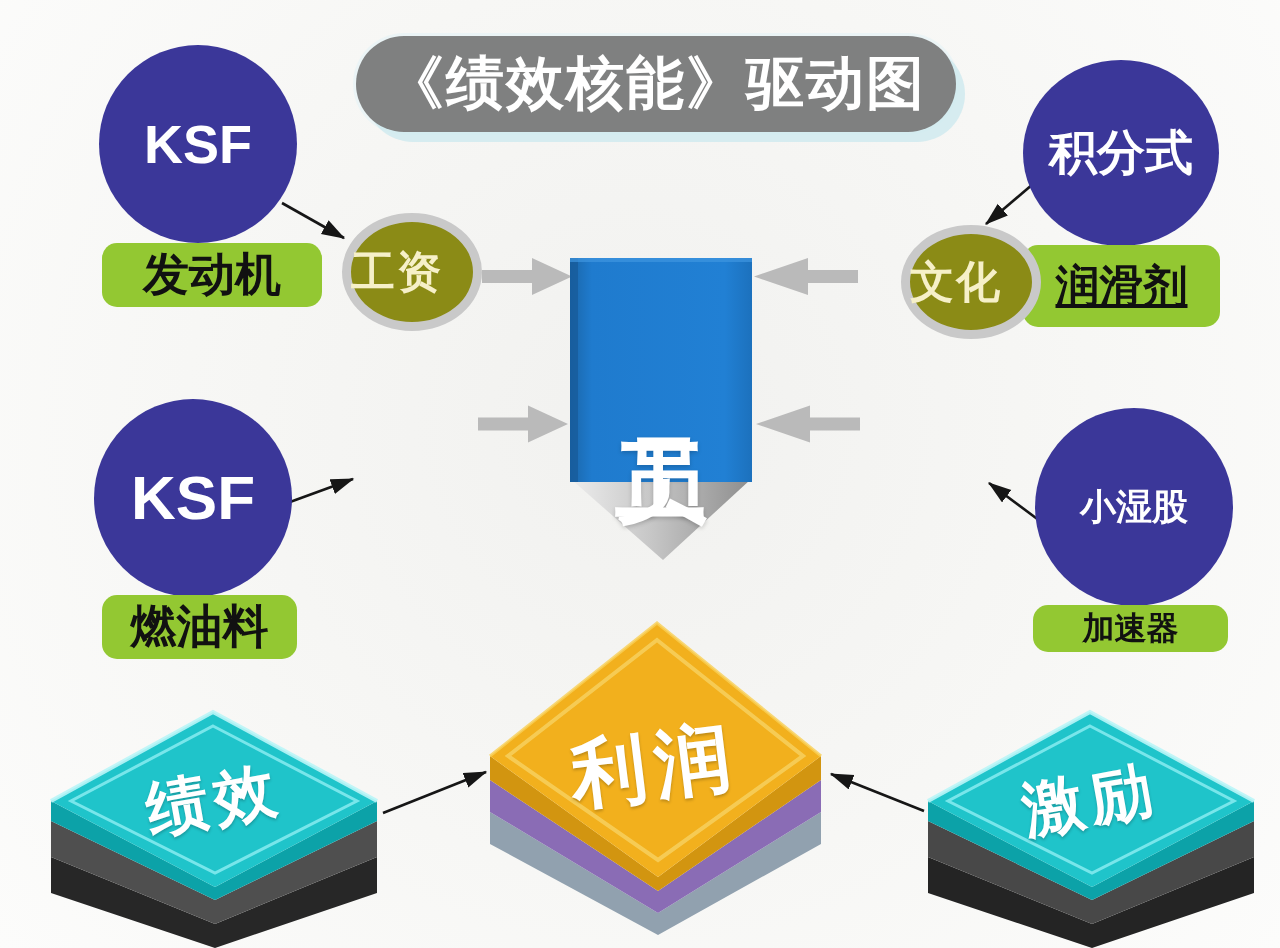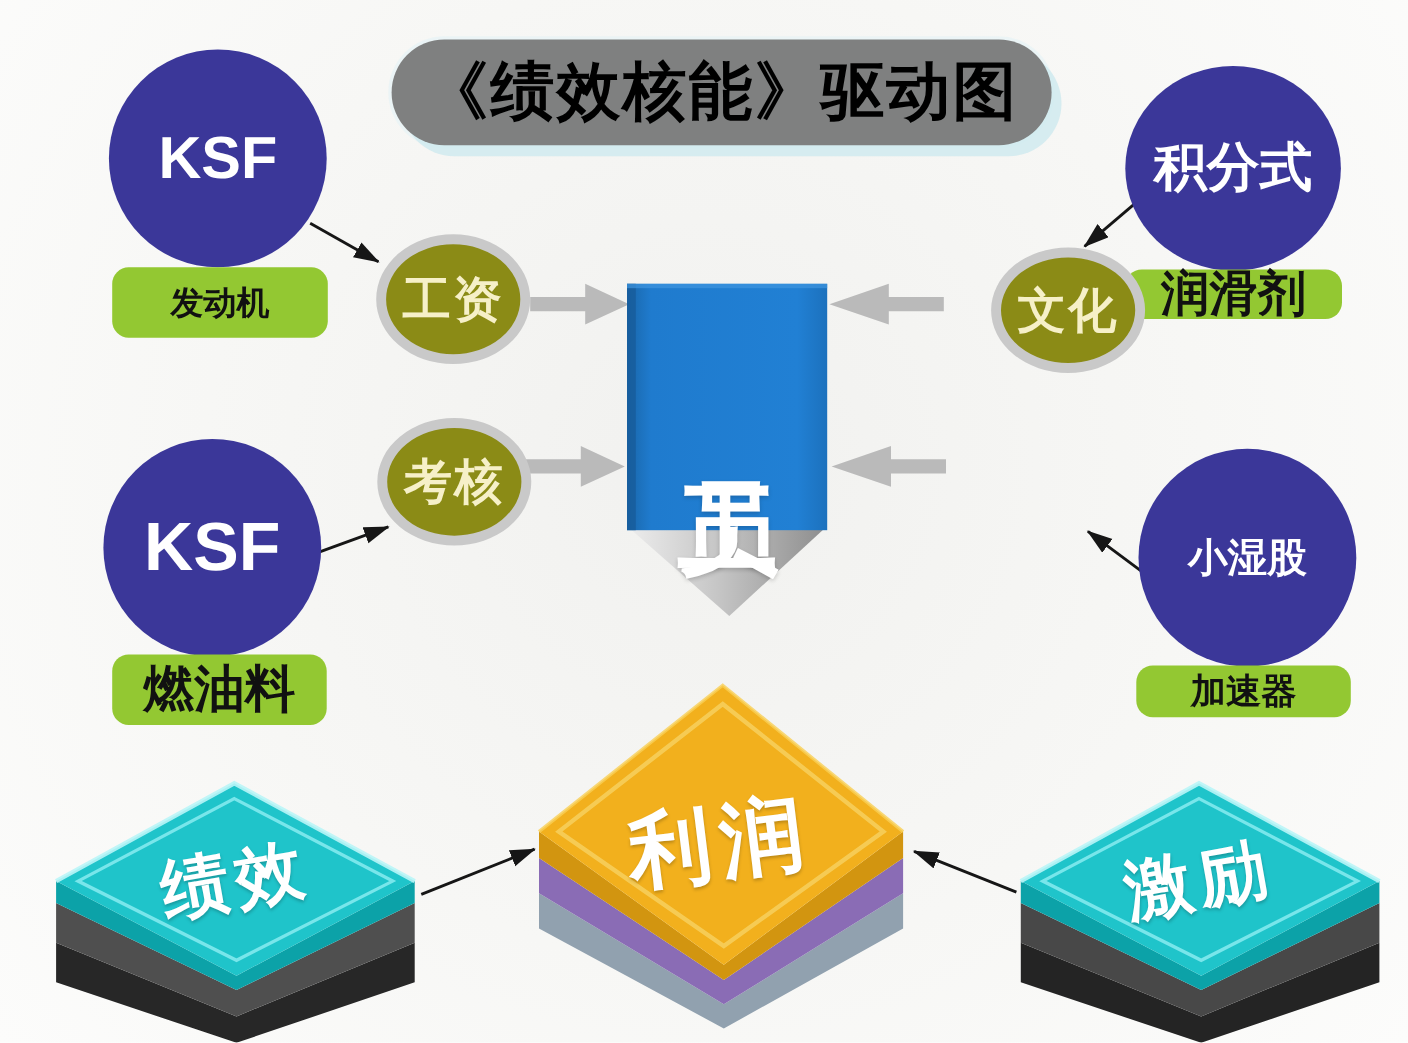--- a/index.html
+++ b/index.html
@@ -9,47 +9,47 @@
     background:radial-gradient(circle at 50% 45%, #f1f1ef 0%, #f7f7f5 55%, #fcfcfb 100%);
   }
   .layer{position:absolute;left:0;top:0;}
   
   .banner{
     position:absolute;left:356px;top:36px;width:600px;height:96px;
     background:#7f8080;border-radius:48px;
     display:flex;align-items:center;justify-content:center;
     box-shadow:9px 10px 0 rgba(208,234,238,.85), 0 0 0 3px rgba(226,243,245,.55);
   }
-  .banner span{color:#000000;font-size:58px;font-weight:bold;letter-spacing:2px;white-space:nowrap;}
+  .banner span{color:#ffffff;font-size:58px;font-weight:bold;letter-spacing:2px;white-space:nowrap;}
   
   .circle{
     position:absolute;border-radius:50%;background:#3b3799;
     display:flex;flex-direction:column;align-items:center;justify-content:center;
     color:#ffffff;font-weight:bold;text-align:center;line-height:1.12;
   }
   .c-ppv{left:99px;top:45px;width:198px;height:198px;font-size:54px;}
   .c-points{left:1023px;top:60px;width:196px;height:186px;font-size:48px;}
   .c-ksf{left:94px;top:399px;width:198px;height:198px;font-size:62px;}
   .c-equity{left:1035px;top:408px;width:198px;height:198px;font-size:36px;}
   
   .tag{
     position:absolute;background:#93c832;border-radius:15px;
     display:flex;align-items:center;justify-content:center;
     color:#111111;font-weight:bold;
   }
   .tag span{white-space:nowrap;}
-  .t-engine{left:102px;top:243px;width:196px;height:64px;font-size:30px;}
-  .t-lubricant{left:1023px;top:245px;width:197px;height:45px;font-size:44px;}
+  .t-engine{left:102px;top:243px;width:220px;height:64px;font-size:46px;}
+  .t-lubricant{left:1023px;top:245px;width:197px;height:82px;font-size:44px;text-decoration:underline;}
   .t-fuel{left:102px;top:595px;width:195px;height:64px;font-size:46px;}
   .t-accel{left:1033px;top:605px;width:195px;height:47px;font-size:32px;}
   
   .oval{
     position:absolute;box-sizing:border-box;border-radius:50%;
     background:#8b8b16;border:9px solid #c9c9c9;
-    display:flex;align-items:center;justify-content:center;
+    display:flex;align-items:center;
     color:#f6f0c8;font-weight:bold;font-size:44px;letter-spacing:2px;white-space:nowrap;
   }
   .o-salary{left:342px;top:213px;width:140px;height:118px;}
   .o-assess{left:343px;top:380px;width:140px;height:116px;}
   .o-culture{left:901px;top:225px;width:140px;height:114px;}
   .o-goal{left:859px;top:388px;width:140px;height:110px;}
   
   .employee-label{
     position:absolute;left:572px;top:260px;width:180px;height:220px;
     display:flex;align-items:center;justify-content:center;
@@ -174,23 +174,20 @@
   <div class="circle c-equity">
     <span>小湿股</span>
   </div>
   <div class="tag t-accel">
     <span>加速器</span>
   </div>
 
   <div class="oval o-salary">
     <span>工资</span>
   </div>
-  <div class="oval o-assess">
-    <span>考核</span>
-  </div>
   <div class="oval o-culture">
     <span>文化</span>
   </div>
 
   <div class="employee-label">员工</div>
 
   <div class="diamond-label dl-perf">绩效</div>
   <div class="diamond-label dl-profit">利润</div>
   <div class="diamond-label dl-incent">激励</div>
 

